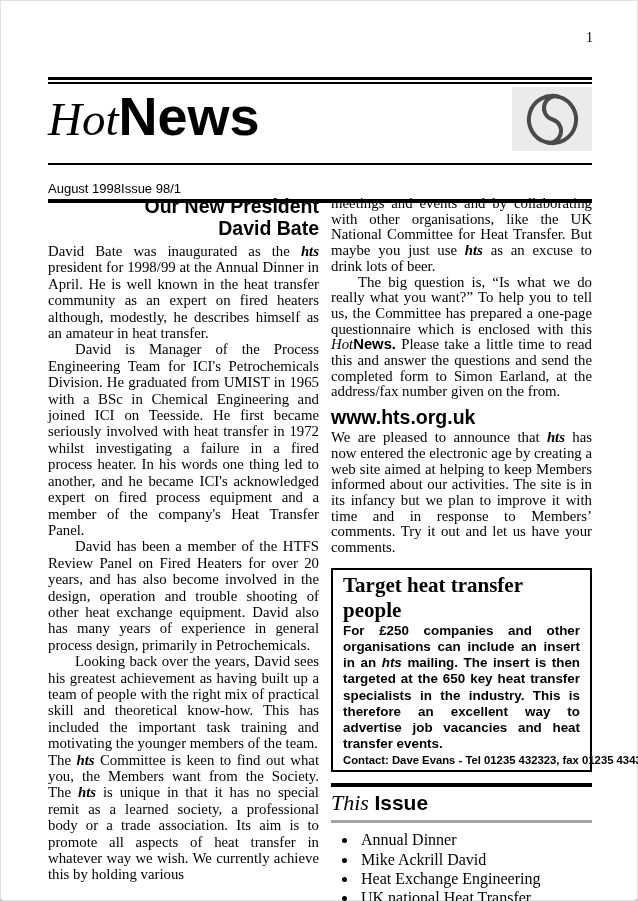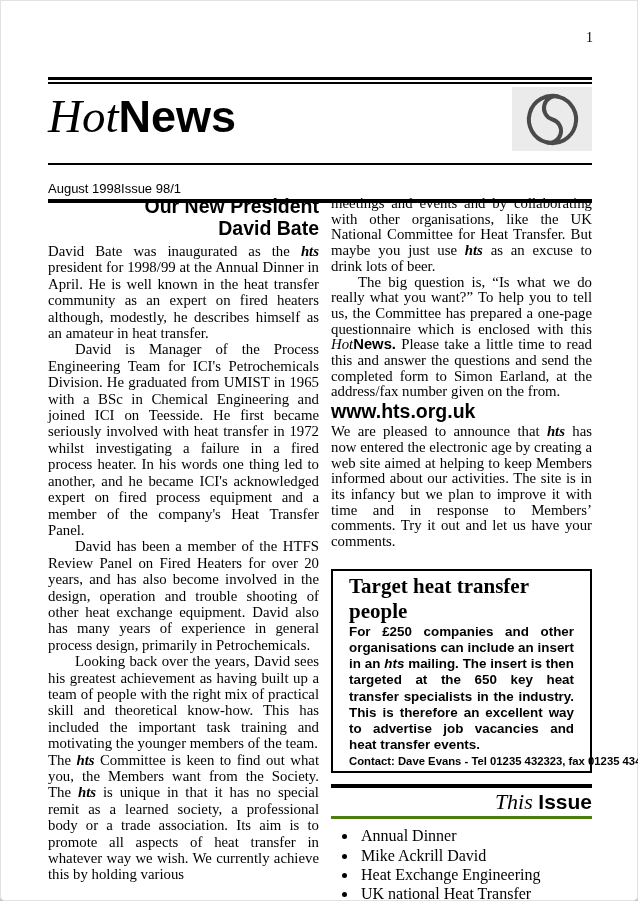--- a/index.html
+++ b/index.html
@@ -20,21 +20,21 @@
   .pagenum{
     position:absolute;top:31px;right:45px;
     font-size:14px;line-height:14px;
   }
   
   .header{position:absolute;left:48px;top:77px;width:544px;}
   .rule-double{height:2px;border-top:3px solid #000;border-bottom:2px solid #000;}
   .mast{position:relative;padding-top:7px;min-height:72px;}
   .title{font-size:47px;line-height:50px;white-space:nowrap;}
   .title .hot{font-style:italic;font-family:"Liberation Serif",serif;}
-  .title .news{font-family:"Liberation Sans",sans-serif;font-weight:700;font-size:45px;}
+  .title .news{font-family:"Liberation Sans",sans-serif;font-weight:700;font-size:54px;}
   .logo{
     position:absolute;top:3px;right:0;
     width:80px;height:64px;background:#ebebeb;
     display:flex;align-items:center;justify-content:center;
   }
   .subtitle{
     font-family:"Liberation Sans",sans-serif;
     font-size:17px;line-height:19px;padding-bottom:3px;
   }
   .rule-mid{border-top:2px solid #000;}
@@ -47,43 +47,43 @@
   
   .col{position:absolute;top:196px;font-size:14.8px;line-height:16.4px;text-align:justify;}
   .col-left{left:48px;width:271px;}
   .col-right{left:331px;width:261px;line-height:15.7px;}
   .h1{
     font-family:"Liberation Sans",sans-serif;font-weight:700;
     font-size:19.5px;line-height:21.5px;text-align:right;margin:0 0 4px 0;
   }
   .h2{
     font-family:"Liberation Sans",sans-serif;font-weight:700;
-    font-size:19.5px;line-height:22px;text-align:left;margin:0 0 2px 0;
+    font-size:19.5px;line-height:22px;text-align:left;margin:6px 0 2px 0;
   }
   p.body-p{margin:0;}
   p.indent{text-indent:27px;}
   .s-bi{font-weight:700;font-style:italic;}
   .s-i{font-style:italic;}
   .s-bsans{font-family:"Liberation Sans",sans-serif;font-weight:700;}
   
-  .adbox{border:2.5px solid #000;margin-top:19px;padding:3px 16px 3px;text-align:left;}
+  .adbox{border:2.5px solid #000;margin-top:12px;padding:3px 10px 3px;text-align:left;}
   .adbox-title{font-weight:700;font-size:21px;line-height:25px;}
   .adbox-body{
     font-family:"Liberation Sans",sans-serif;font-weight:700;
     font-size:13.4px;line-height:16.2px;text-align:justify;
   }
   .adbox-contact{
     font-family:"Liberation Sans",sans-serif;font-weight:700;
     font-size:11.3px;line-height:13px;margin-top:2px;white-space:nowrap;
   }
   
   .ti{margin-top:11px;text-align:left;}
   .ti-head{
-    border-top:4px solid #000;border-bottom:3px solid #4d7c0f;
-    font-size:22px;line-height:25px;padding:1px 0 2px;font-style:italic;text-align:right;
+    border-top:4px solid #000;border-bottom:3px solid #a3a3a3;
+    font-size:22px;line-height:30px;padding:1px 0 2px;font-style:italic;
   }
   .ti-head .s-bsans{font-style:normal;font-size:21px;}
   .ti-list{margin:7px 0 6px;padding:0 0 0 27px;font-size:16px;line-height:19.2px;}
   .ti-list li{padding-left:3px;}
 </style>
 </head>
 <body>
 
 <div class="page">
 

